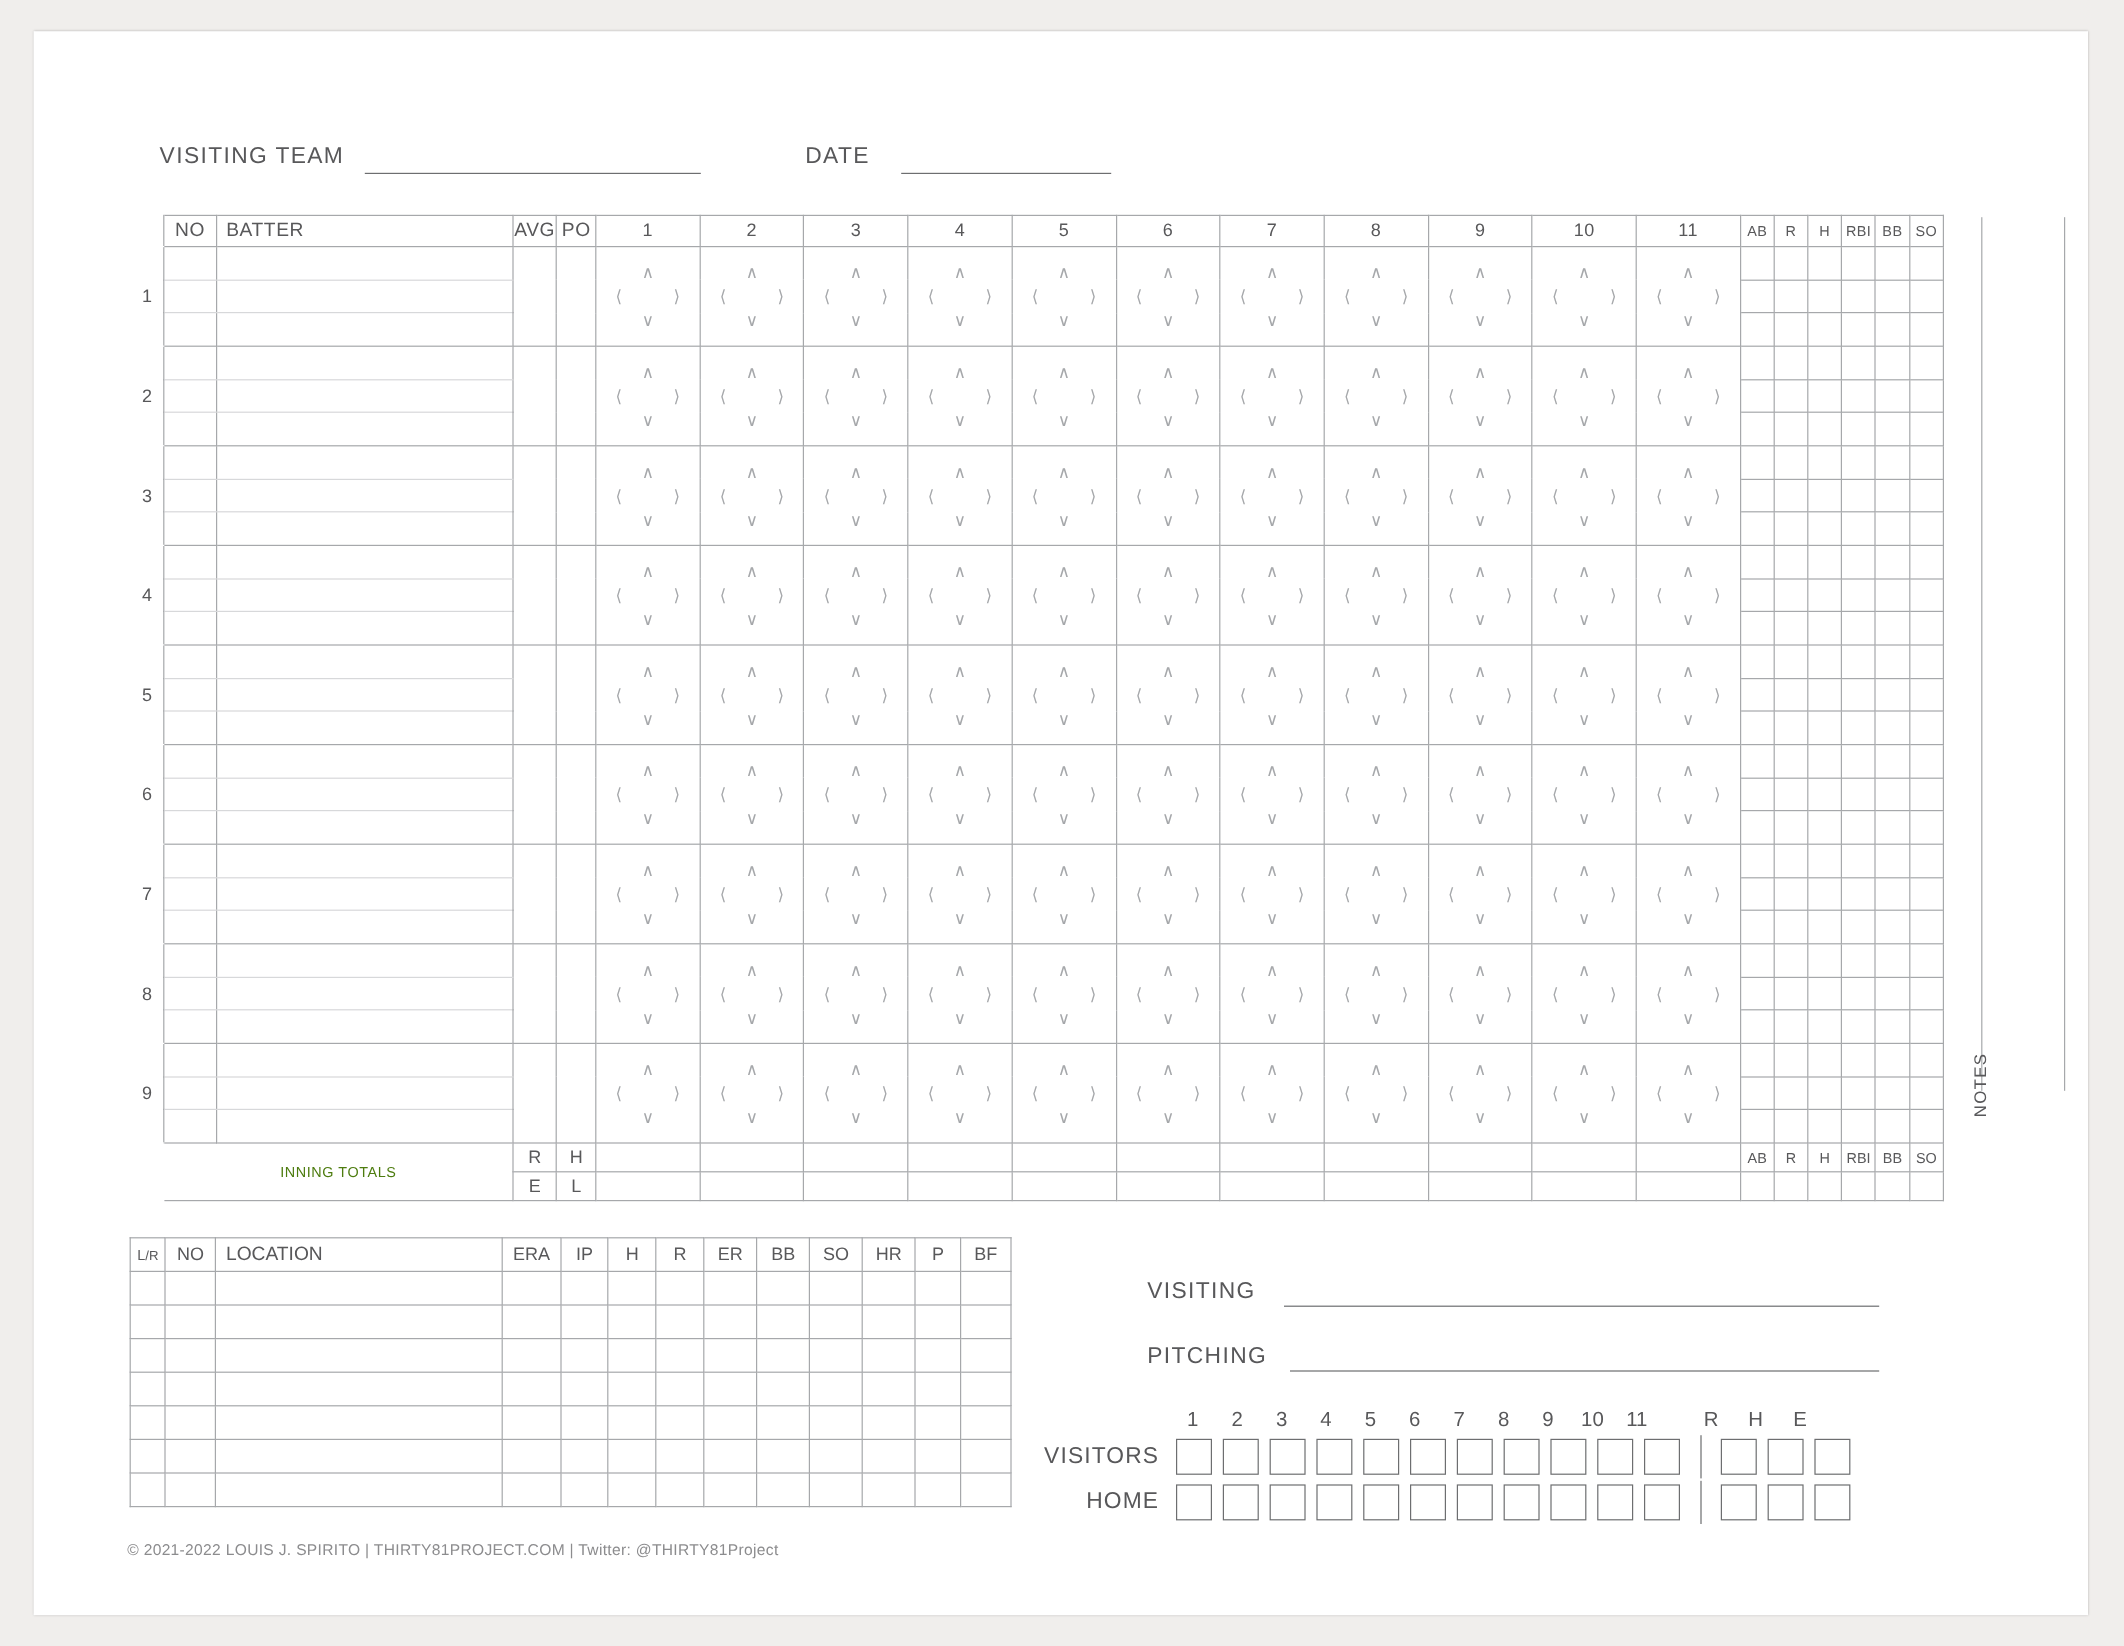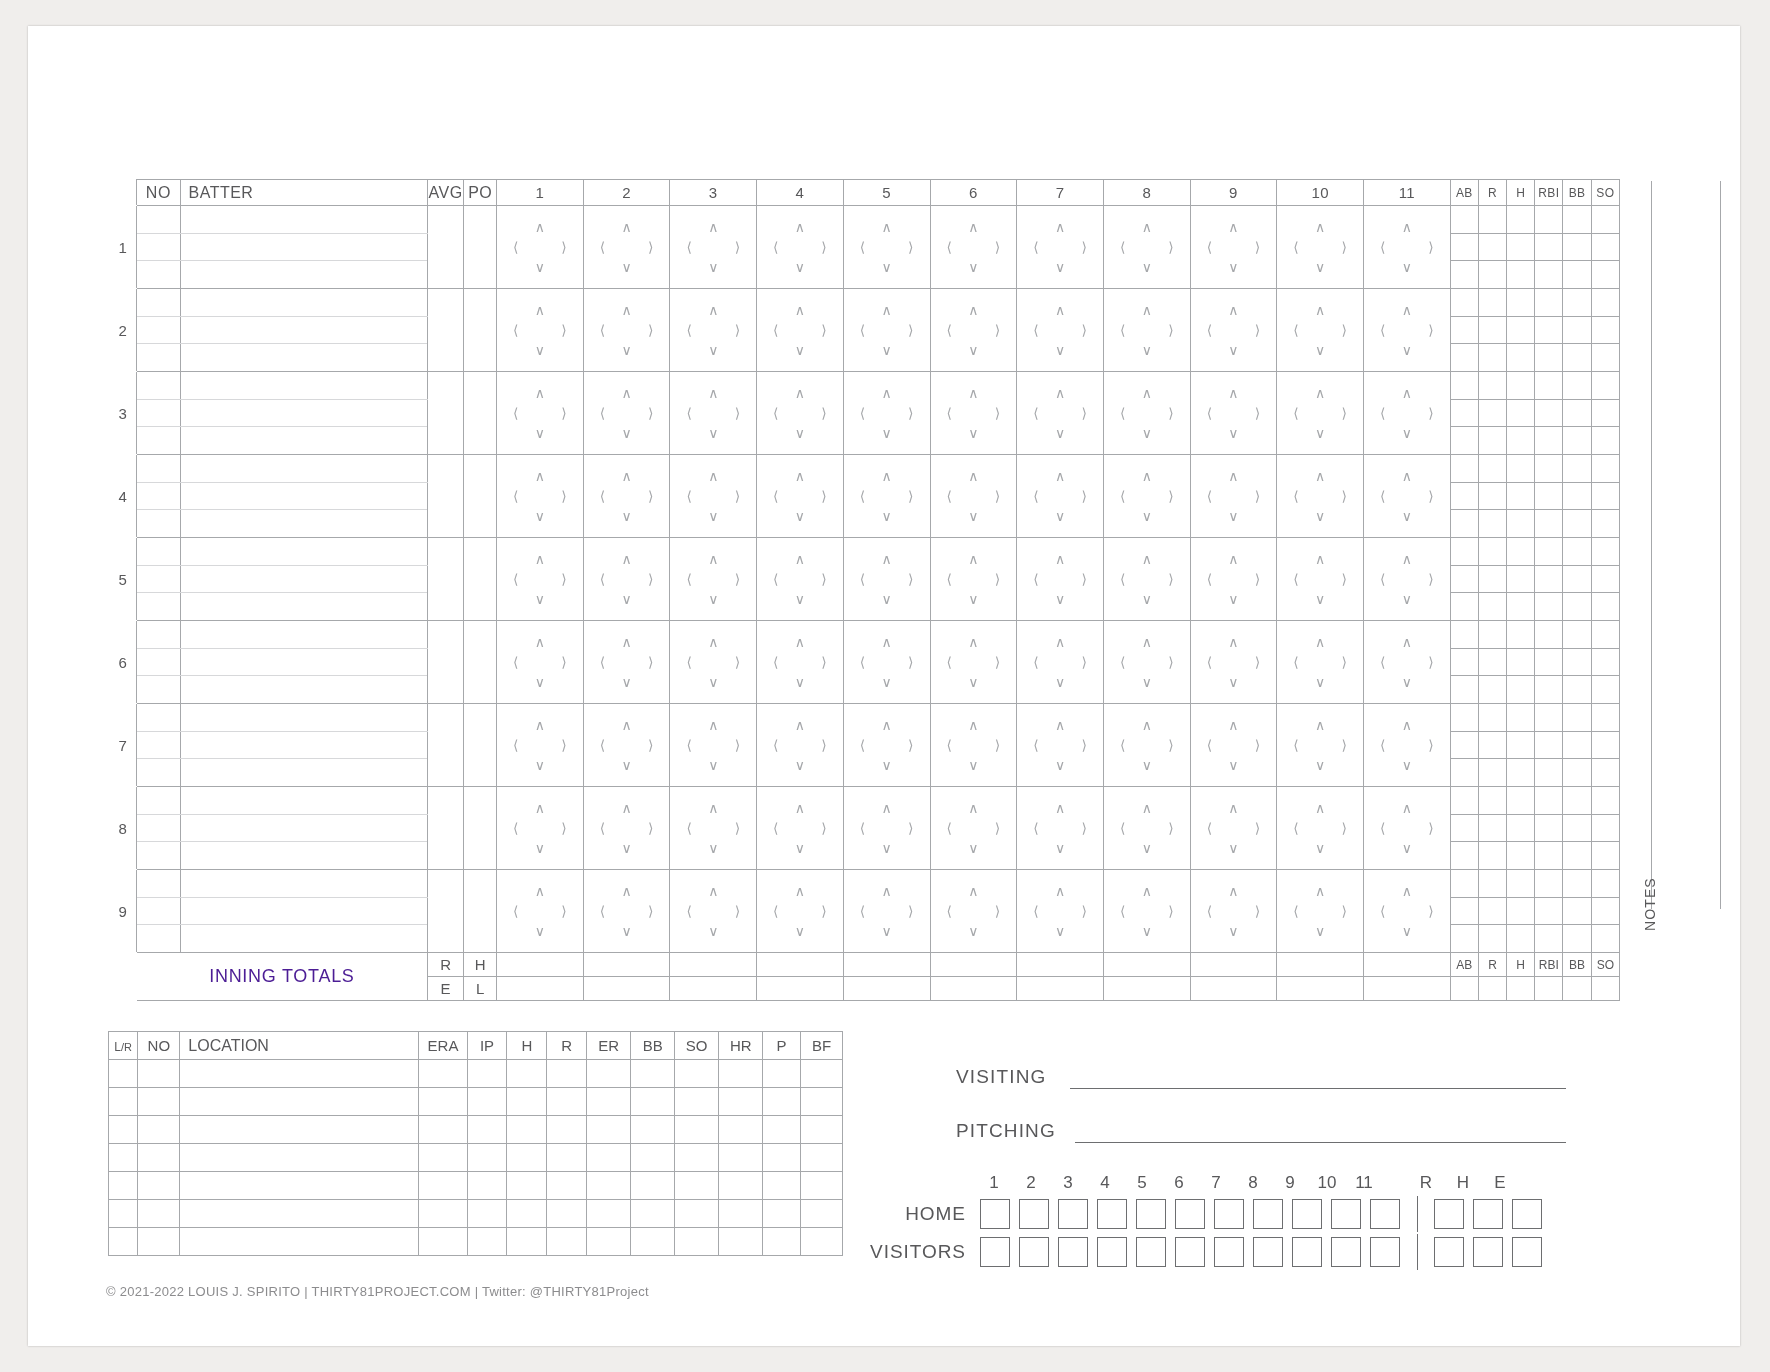--- a/index.html
+++ b/index.html
@@ -107,23 +107,23 @@
   }
   .d-top   { left: 50%; transform: translateX(-50%); top: 14px; }
   .d-bot   { left: 50%; transform: translateX(-50%); bottom: 14px; }
   .d-left  { left: 16px; top: 50%; transform: translateY(-50%); }
   .d-right { right: 16px; top: 50%; transform: translateY(-50%); }
 
   .stat-col { width: 28px; }
   .totline { height: 24px; }
 
   #inning-totals-label {
-    font-size: 18px;
+    font-size: 12px;
     letter-spacing: 0.04em;
-    color: #4c1d95;
+    color: #4d7c0f;
     text-align: center;
   }
   .rh-split { font-size: 12px; line-height: 1.05; }
 
   
   #notes-rule-1 {
     position: absolute; left: 1623px; top: 155px;
     width: 0; height: 728px; border-left: 1px solid #a6a8ab;
   }
   #notes-rule-2 {
@@ -232,20 +232,26 @@
     color: #8c8c8e;
     letter-spacing: 0.02em;
   }
 </style>
 </head>
 <body>
 
 <div id="page">
   <div id="sheet">
 
+    <div id="top-header">
+      <div id="visiting-label" class="lbl">VISITING TEAM</div>
+      <div id="visiting-line"></div>
+      <div id="date-label" class="lbl">DATE</div>
+      <div id="date-line"></div>
+    </div>
 
     <div id="main-grid">
       <table class="grid">
         <colgroup>
           <col style="width:26px">
           <col style="width:40px">
           <col style="width:228px">
           <col style="width:34px">
           <col style="width:30px">
           <col span="11" style="width:80px">
@@ -1576,40 +1582,40 @@
           <div class="ls-num">7</div>
           <div class="ls-num">8</div>
           <div class="ls-num">9</div>
           <div class="ls-num">10</div>
           <div class="ls-num">11</div>
           <div class="ls-sep-spacer"></div>
           <div class="ls-num">R</div>
           <div class="ls-num">H</div>
           <div class="ls-num">E</div>
         </div>
+      <div class="ls-row" id="ls-visitors">
+          <div class="ls-label">VISITORS</div>
+          <div class="ls-box"></div>
+          <div class="ls-box"></div>
+          <div class="ls-box"></div>
+          <div class="ls-box"></div>
+          <div class="ls-box"></div>
+          <div class="ls-box"></div>
+          <div class="ls-box"></div>
+          <div class="ls-box"></div>
+          <div class="ls-box"></div>
+          <div class="ls-box"></div>
+          <div class="ls-box"></div>
+          <div class="ls-sep"></div>
+          <div class="ls-box"></div>
+          <div class="ls-box"></div>
+          <div class="ls-box"></div>
+        </div>
       <div class="ls-row" id="ls-home">
           <div class="ls-label">HOME</div>
-          <div class="ls-box"></div>
-          <div class="ls-box"></div>
-          <div class="ls-box"></div>
-          <div class="ls-box"></div>
-          <div class="ls-box"></div>
-          <div class="ls-box"></div>
-          <div class="ls-box"></div>
-          <div class="ls-box"></div>
-          <div class="ls-box"></div>
-          <div class="ls-box"></div>
-          <div class="ls-box"></div>
-          <div class="ls-sep"></div>
-          <div class="ls-box"></div>
-          <div class="ls-box"></div>
-          <div class="ls-box"></div>
-        </div>
-      <div class="ls-row" id="ls-visitors">
-          <div class="ls-label">VISITORS</div>
           <div class="ls-box"></div>
           <div class="ls-box"></div>
           <div class="ls-box"></div>
           <div class="ls-box"></div>
           <div class="ls-box"></div>
           <div class="ls-box"></div>
           <div class="ls-box"></div>
           <div class="ls-box"></div>
           <div class="ls-box"></div>
           <div class="ls-box"></div>

